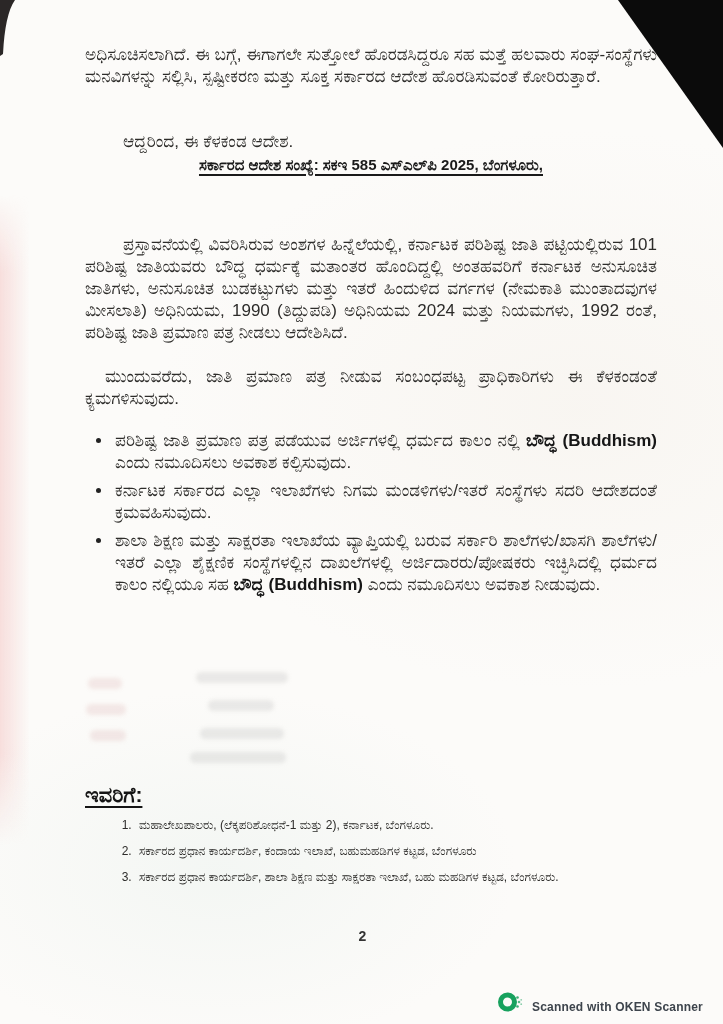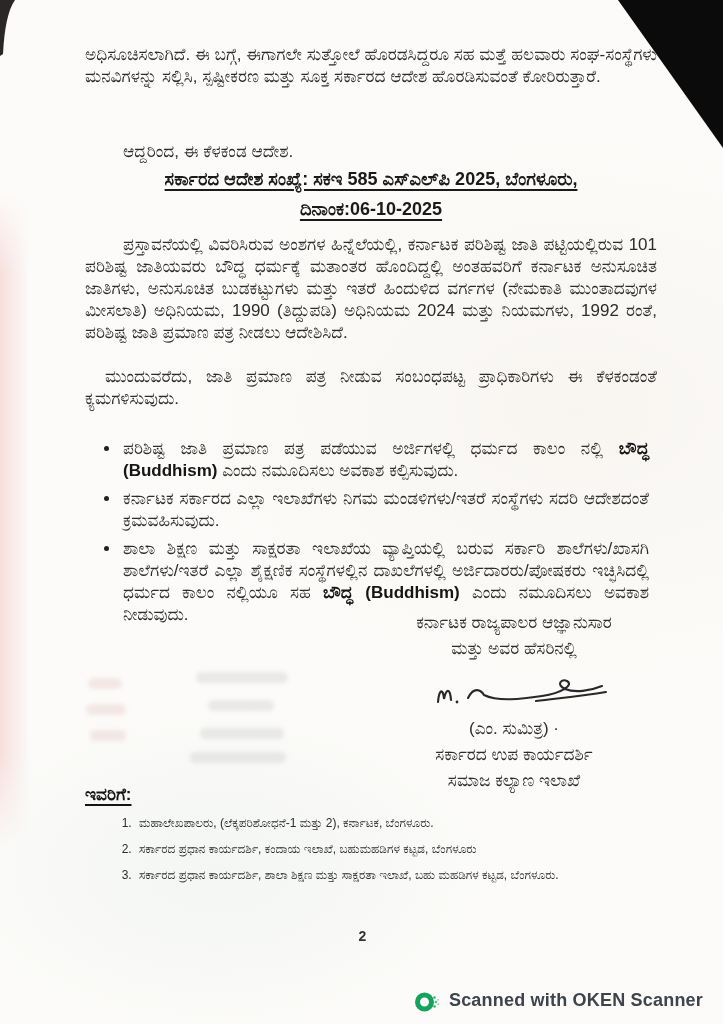--- a/index.html
+++ b/index.html
@@ -31,48 +31,48 @@
     -webkit-mask-image:linear-gradient(to bottom, transparent, #000 12%, #000 86%, transparent);
     mask-image:linear-gradient(to bottom, transparent, #000 12%, #000 86%, transparent);
   }
   .ghosts{position:absolute; left:0; top:0;}
   .ghost{
     position:absolute; height:11px; border-radius:6px;
     background:rgba(198,133,133,.16); filter:blur(2px);
   }
   .ghost.gray{background:rgba(150,150,150,.18);}
   
-  .order-heading{top:168px; text-align:center; font-weight:700; font-size:18px; color:#1a1a1a;}
+  .order-heading{top:154px; text-align:center; font-weight:700; font-size:15px; color:#1a1a1a;}
   .order-heading .u{
     text-decoration:underline; text-decoration-thickness:1.6px; text-underline-offset:4px;
   }
   .order-heading .line2{margin-top:8px;}
   
-  ul.bullets{margin:8px; padding:0 0 0 30px; list-style:none;}
+  ul.bullets{margin:0; padding:0 0 0 30px; list-style:none;}
   ul.bullets li{position:relative; margin-bottom:6px; text-align:justify;}
   ul.bullets li .dot{
     position:absolute; left:-19px; top:8px; width:5px; height:5px; border-radius:50%;
     background:#222;
   }
   
   .sig-block{position:absolute; left:368px; top:610px; width:292px; text-align:center; font-size:17px; line-height:26px;}
   .sig-scribble{margin:8px 0 -6px 10px;}
   
   .dist-heading{
-    font-weight:700; font-size:17px; color:#151515;
+    font-weight:700; font-size:21px; color:#151515;
     text-decoration:underline; text-decoration-thickness:1.6px; text-underline-offset:3.5px;
   }
   ol.dist{margin:6px 0 0 0; padding-left:50px; font-size:12px; line-height:23px;}
   ol.dist li{margin-bottom:3px; padding-left:4px;}
   
   .page-num{position:absolute; top:928px; left:300px; width:125px; text-align:center;
     font-size:14px; font-weight:700; color:#333;}
   .scan-footer{
-    position:absolute; right:20px; bottom:10px; display:flex; align-items:flex-start; gap:9px;
-    font-size:18px; font-weight:700; color:#3d444c; letter-spacing:.2px;
+    position:absolute; right:20px; bottom:10px; display:flex; align-items:flex-end; gap:9px;
+    font-size:12px; font-weight:700; color:#3d444c; letter-spacing:.2px;
   }
 </style>
 </head>
 <body>
 
 <div class="page">
 
   <div class="pink-strip"></div>
   <div class="corner-fold"></div>
   <svg class="corner-sliver" width="24" height="56" viewBox="0 0 24 56">
@@ -83,54 +83,38 @@
     <div class="ghost gray" style="left:196px;top:672px;width:92px;"></div>
     <div class="ghost" style="left:86px;top:704px;width:40px;"></div>
     <div class="ghost gray" style="left:208px;top:700px;width:66px;"></div>
     <div class="ghost" style="left:90px;top:730px;width:36px;"></div>
     <div class="ghost gray" style="left:200px;top:728px;width:84px;"></div>
     <div class="ghost gray" style="left:190px;top:752px;width:96px;"></div>
   </div>
 
   <div class="blk justify" style="top:44px;">ಅಧಿಸೂಚಿಸಲಾಗಿದೆ. ಈ ಬಗ್ಗೆ, ಈಗಾಗಲೇ ಸುತ್ತೋಲೆ ಹೊರಡಸಿದ್ದರೂ ಸಹ ಮತ್ತೆ ಹಲವಾರು ಸಂಘ-ಸಂಸ್ಥೆಗಳು ಮನವಿಗಳನ್ನು ಸಲ್ಲಿಸಿ, ಸ್ಪಷ್ಟೀಕರಣ ಮತ್ತು ಸೂಕ್ತ ಸರ್ಕಾರದ ಆದೇಶ ಹೊರಡಿಸುವಂತೆ ಕೋರಿರುತ್ತಾರೆ.</div>
 
-  <div class="blk" style="top:141px; padding-left:38px;">ಆದ್ದರಿಂದ, ಈ ಕೆಳಕಂಡ ಆದೇಶ.</div>
+  <div class="blk" style="top:131px; padding-left:38px;">ಆದ್ದರಿಂದ, ಈ ಕೆಳಕಂಡ ಆದೇಶ.</div>
 
   <div class="blk order-heading">
     <div class="u">ಸರ್ಕಾರದ ಆದೇಶ ಸಂಖ್ಯೆ: ಸಕಇ 585 ಎಸ್‌ಎಲ್‌ಪಿ 2025,  ಬೆಂಗಳೂರು,</div>
-    <div class="u line2">ದಿನಾಂಕ:06-10-2025</div>
   </div>
 
   <div class="blk justify indent" style="top:224px;">ಪ್ರಸ್ತಾವನೆಯಲ್ಲಿ ವಿವರಿಸಿರುವ ಅಂಶಗಳ ಹಿನ್ನೆಲೆಯಲ್ಲಿ, ಕರ್ನಾಟಕ ಪರಿಶಿಷ್ಟ ಜಾತಿ ಪಟ್ಟಿಯಲ್ಲಿರುವ 101 ಪರಿಶಿಷ್ಟ ಜಾತಿಯವರು ಬೌದ್ಧ ಧರ್ಮಕ್ಕೆ ಮತಾಂತರ ಹೊಂದಿದ್ದಲ್ಲಿ ಅಂತಹವರಿಗೆ ಕರ್ನಾಟಕ ಅನುಸೂಚಿತ ಜಾತಿಗಳು, ಅನುಸೂಚಿತ ಬುಡಕಟ್ಟುಗಳು ಮತ್ತು ಇತರೆ ಹಿಂದುಳಿದ ವರ್ಗಗಳ (ನೇಮಕಾತಿ ಮುಂತಾದವುಗಳ ಮೀಸಲಾತಿ) ಅಧಿನಿಯಮ, 1990 (ತಿದ್ದುಪಡಿ) ಅಧಿನಿಯಮ 2024 ಮತ್ತು ನಿಯಮಗಳು, 1992 ರಂತೆ, ಪರಿಶಿಷ್ಟ ಜಾತಿ ಪ್ರಮಾಣ ಪತ್ರ ನೀಡಲು ಆದೇಶಿಸಿದೆ.</div>
 
   <div class="blk justify" style="top:366px; text-indent:20px;">ಮುಂದುವರೆದು, ಜಾತಿ ಪ್ರಮಾಣ ಪತ್ರ ನೀಡುವ ಸಂಬಂಧಪಟ್ಟ ಪ್ರಾಧಿಕಾರಿಗಳು ಈ ಕೆಳಕಂಡಂತೆ ಕ್ಯಮಗಳಿಸುವುದು.</div>
 
   <div class="blk" style="top:430px;">
     <ul class="bullets">
       <li><span class="dot"></span><span>ಪರಿಶಿಷ್ಟ ಜಾತಿ ಪ್ರಮಾಣ ಪತ್ರ ಪಡೆಯುವ ಅರ್ಜಿಗಳಲ್ಲಿ ಧರ್ಮದ ಕಾಲಂ ನಲ್ಲಿ </span><strong>ಬೌದ್ಧ (Buddhism)</strong><span> ಎಂದು ನಮೂದಿಸಲು ಅವಕಾಶ ಕಲ್ಪಿಸುವುದು.</span></li>
       <li><span class="dot"></span><span>ಕರ್ನಾಟಕ ಸರ್ಕಾರದ ಎಲ್ಲಾ ಇಲಾಖೆಗಳು ನಿಗಮ ಮಂಡಳಿಗಳು/ಇತರೆ ಸಂಸ್ಥೆಗಳು ಸದರಿ ಆದೇಶದಂತೆ ಕ್ರಮವಹಿಸುವುದು.</span><strong></strong><span></span></li>
       <li><span class="dot"></span><span>ಶಾಲಾ ಶಿಕ್ಷಣ ಮತ್ತು ಸಾಕ್ಷರತಾ ಇಲಾಖೆಯ ವ್ಯಾಪ್ತಿಯಲ್ಲಿ ಬರುವ ಸರ್ಕಾರಿ ಶಾಲೆಗಳು/ಖಾಸಗಿ ಶಾಲೆಗಳು/ಇತರೆ ಎಲ್ಲಾ ಶೈಕ್ಷಣಿಕ ಸಂಸ್ಥೆಗಳಲ್ಲಿನ ದಾಖಲೆಗಳಲ್ಲಿ ಅರ್ಜಿದಾರರು/ಪೋಷಕರು ಇಚ್ಛಿಸಿದಲ್ಲಿ ಧರ್ಮದ ಕಾಲಂ ನಲ್ಲಿಯೂ ಸಹ </span><strong>ಬೌದ್ಧ (Buddhism)</strong><span> ಎಂದು ನಮೂದಿಸಲು ಅವಕಾಶ ನೀಡುವುದು.</span></li>
     </ul>
   </div>
 
-  <div class="sig-block">
-    <div>ಕರ್ನಾಟಕ ರಾಜ್ಯಪಾಲರ ಆಜ್ಞಾನುಸಾರ</div>
-    <div>ಮತ್ತು ಅವರ ಹೆಸರಿನಲ್ಲಿ</div>
-    <svg class="sig-scribble" width="190" height="44" viewBox="0 0 190 44">
-      <g fill="none" stroke="#28282a" stroke-width="2.1" stroke-linecap="round">
-        <path d="M14,32 C15,20 19,17 20,29 C22,19 26,17 27,30"></path>
-        <circle cx="33" cy="32" r="1.4" fill="#28282a" stroke="none"></circle>
-        <path d="M44,28 C50,16 57,20 60,25 C74,32 98,29 118,26 C138,23 150,15 143,11 C137,8 132,15 141,19 C151,23 166,21 178,16"></path>
-        <path d="M112,31 C136,28 158,26 182,22"></path>
-      </g>
-    </svg>
-    <div>(ಎಂ. ಸುಮಿತ್ರ) ·</div>
-    <div>ಸರ್ಕಾರದ ಉಪ ಕಾರ್ಯದರ್ಶಿ</div>
-    <div>ಸಮಾಜ ಕಲ್ಯಾಣ ಇಲಾಖೆ</div>
-  </div>
 
   <div class="blk" style="top:784px;">
     <span class="dist-heading">ಇವರಿಗೆ:</span>
     <ol class="dist">
       <li>ಮಹಾಲೇಖಪಾಲರು, (ಲೆಕ್ಕಪರಿಶೋಧನೆ-1 ಮತ್ತು 2), ಕರ್ನಾಟಕ, ಬೆಂಗಳೂರು.</li>
       <li>ಸರ್ಕಾರದ ಪ್ರಧಾನ ಕಾರ್ಯದರ್ಶಿ, ಕಂದಾಯ ಇಲಾಖೆ, ಬಹುಮಹಡಿಗಳ ಕಟ್ಟಡ, ಬೆಂಗಳೂರು</li>
       <li>ಸರ್ಕಾರದ ಪ್ರಧಾನ ಕಾರ್ಯದರ್ಶಿ, ಶಾಲಾ ಶಿಕ್ಷಣ ಮತ್ತು ಸಾಕ್ಷರತಾ ಇಲಾಖೆ, ಬಹು ಮಹಡಿಗಳ ಕಟ್ಟಡ, ಬೆಂಗಳೂರು.</li>
     </ol>
   </div>
 

